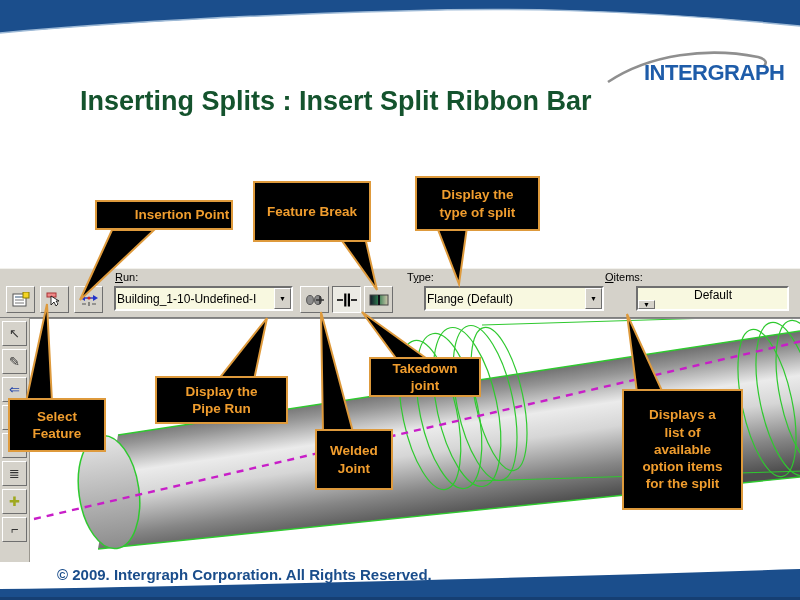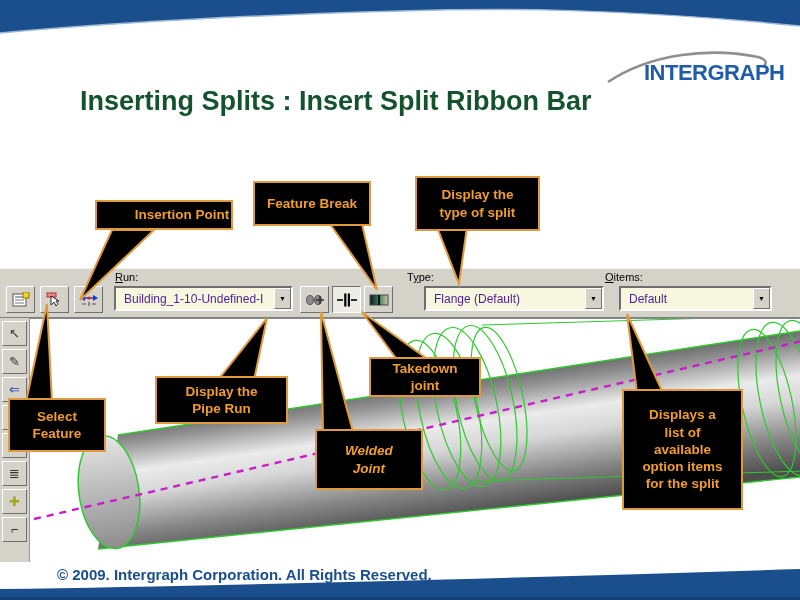--- a/index.html
+++ b/index.html
@@ -43,21 +43,21 @@
   .flabel{
     position:absolute;top:2px;font-size:11px;color:#000;white-space:nowrap;
   }
   .combo{
     position:absolute;top:17px;height:25px;background:#F8F8E0;
     border-top:2px solid #6F6F6F;border-left:2px solid #6F6F6F;
     border-right:2px solid #FFFFFF;border-bottom:2px solid #FFFFFF;
     box-sizing:border-box;display:flex;align-items:center;
   }
   .combo .combo-text{
-    flex:1;font-size:12px;color:#4c1d95;padding-left:8px;white-space:nowrap;overflow:hidden;
+    flex:1;font-size:12px;color:#000000;padding-left:1px;white-space:nowrap;overflow:hidden;
   }
   .combo .combo-arrow{
     width:17px;align-self:stretch;background:#D5D2CA;
     border-top:1px solid #FFFFFF;border-left:1px solid #FFFFFF;
     border-right:1px solid #6F6F6F;border-bottom:1px solid #6F6F6F;
     display:flex;align-items:center;justify-content:center;
     font-size:7px;color:#000;box-sizing:border-box;
   }
   
   .left-toolbar{
@@ -175,21 +175,21 @@
     </svg>
   </div>
 
   <span class="flabel" style="left:407px;"><span>T</span><u>y</u><span>pe:</span></span>
   <div class="combo" style="left:424px;width:180px;">
     <span class="combo-text">Flange (Default)</span>
     <span class="combo-arrow">▼</span>
   </div>
 
   <span class="flabel" style="left:605px;"><span></span><u>O</u><span>items:</span></span>
-  <div class="combo" style="left:619px;width:153px;">
+  <div class="combo" style="left:636px;width:153px;flex-direction:column;">
     <span class="combo-text">Default</span>
     <span class="combo-arrow">▼</span>
   </div>
 </div>
 
 <div class="left-toolbar">
   <div class="vbtn">
       <span>↖</span>
     </div>
   <div class="vbtn">
@@ -256,28 +256,28 @@
   <polygon points="330,224 362,224 377,290" fill="#000" stroke="#DE9A3C" stroke-width="2"></polygon>
   <polygon points="437,227 467,227 459,284" fill="#000" stroke="#DE9A3C" stroke-width="2"></polygon>
   <polygon points="218,380 254,380 267,318" fill="#000" stroke="#DE9A3C" stroke-width="2"></polygon>
   <polygon points="26,402 52,402 47,304" fill="#000" stroke="#DE9A3C" stroke-width="2"></polygon>
   <polygon points="323,432 353,432 321,312" fill="#000" stroke="#DE9A3C" stroke-width="2"></polygon>
   <polygon points="398,361 430,361 362,312" fill="#000" stroke="#DE9A3C" stroke-width="2"></polygon>
   <polygon points="637,393 663,393 627,314" fill="#000" stroke="#DE9A3C" stroke-width="2"></polygon>
 </svg>
 
 <div class="callout" style="left:95px;top:200px;width:138px;height:30px;padding-left:36px;">Insertion Point</div>
-<div class="callout" style="left:253px;top:181px;width:118px;height:45px;">Feature Break</div>
+<div class="callout" style="left:253px;top:181px;width:118px;height:61px;">Feature Break</div>
 <div class="callout" style="left:415px;top:176px;width:125px;height:55px;">Display the
 type of split</div>
 <div class="callout" style="left:155px;top:376px;width:133px;height:48px;">Display the
 Pipe Run</div>
 <div class="callout" style="left:8px;top:398px;width:98px;height:54px;">Select
 Feature</div>
-<div class="callout" style="left:315px;top:429px;width:108px;height:61px;font-style:italic;">Welded
+<div class="callout" style="left:315px;top:429px;width:78px;height:61px;">Welded
 Joint</div>
 <div class="callout" style="left:369px;top:357px;width:112px;height:40px;text-align:center;">Takedown
 joint</div>
 <div class="callout" style="left:622px;top:389px;width:121px;height:121px;">Displays a
 list of
 available
 option items
 for the split</div>
 
 <span class="copyright">© 2009.  Intergraph Corporation. All Rights Reserved.</span>

